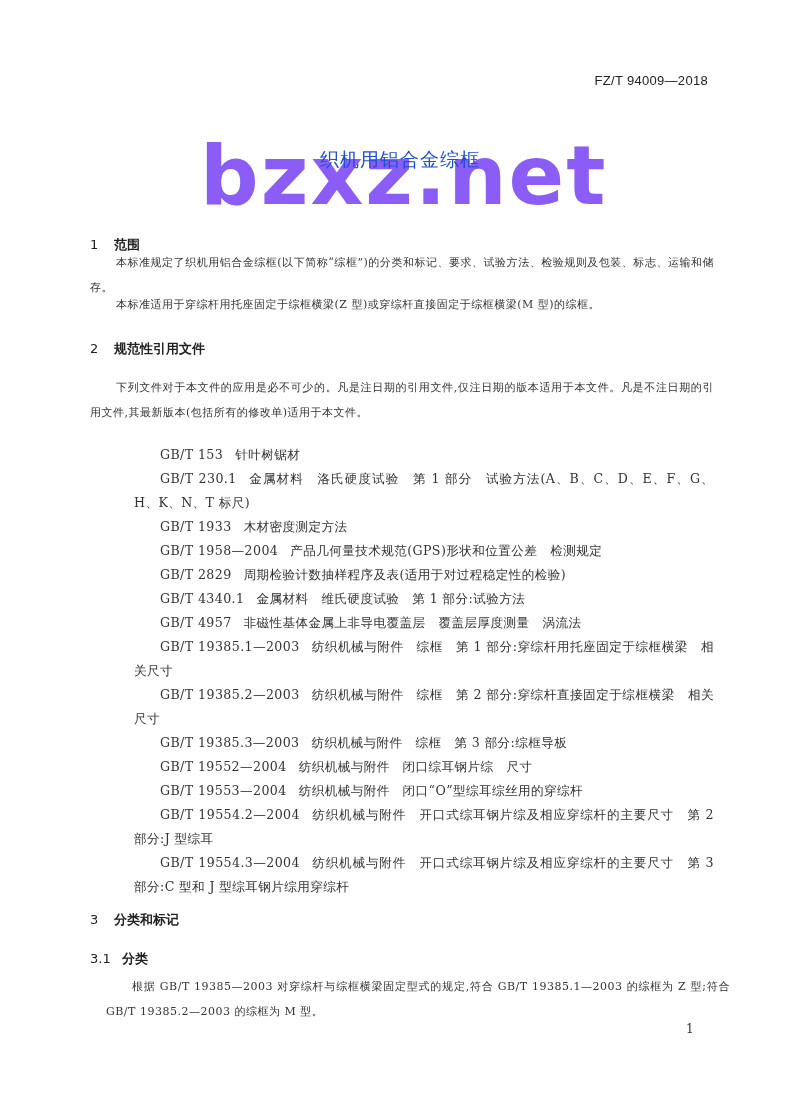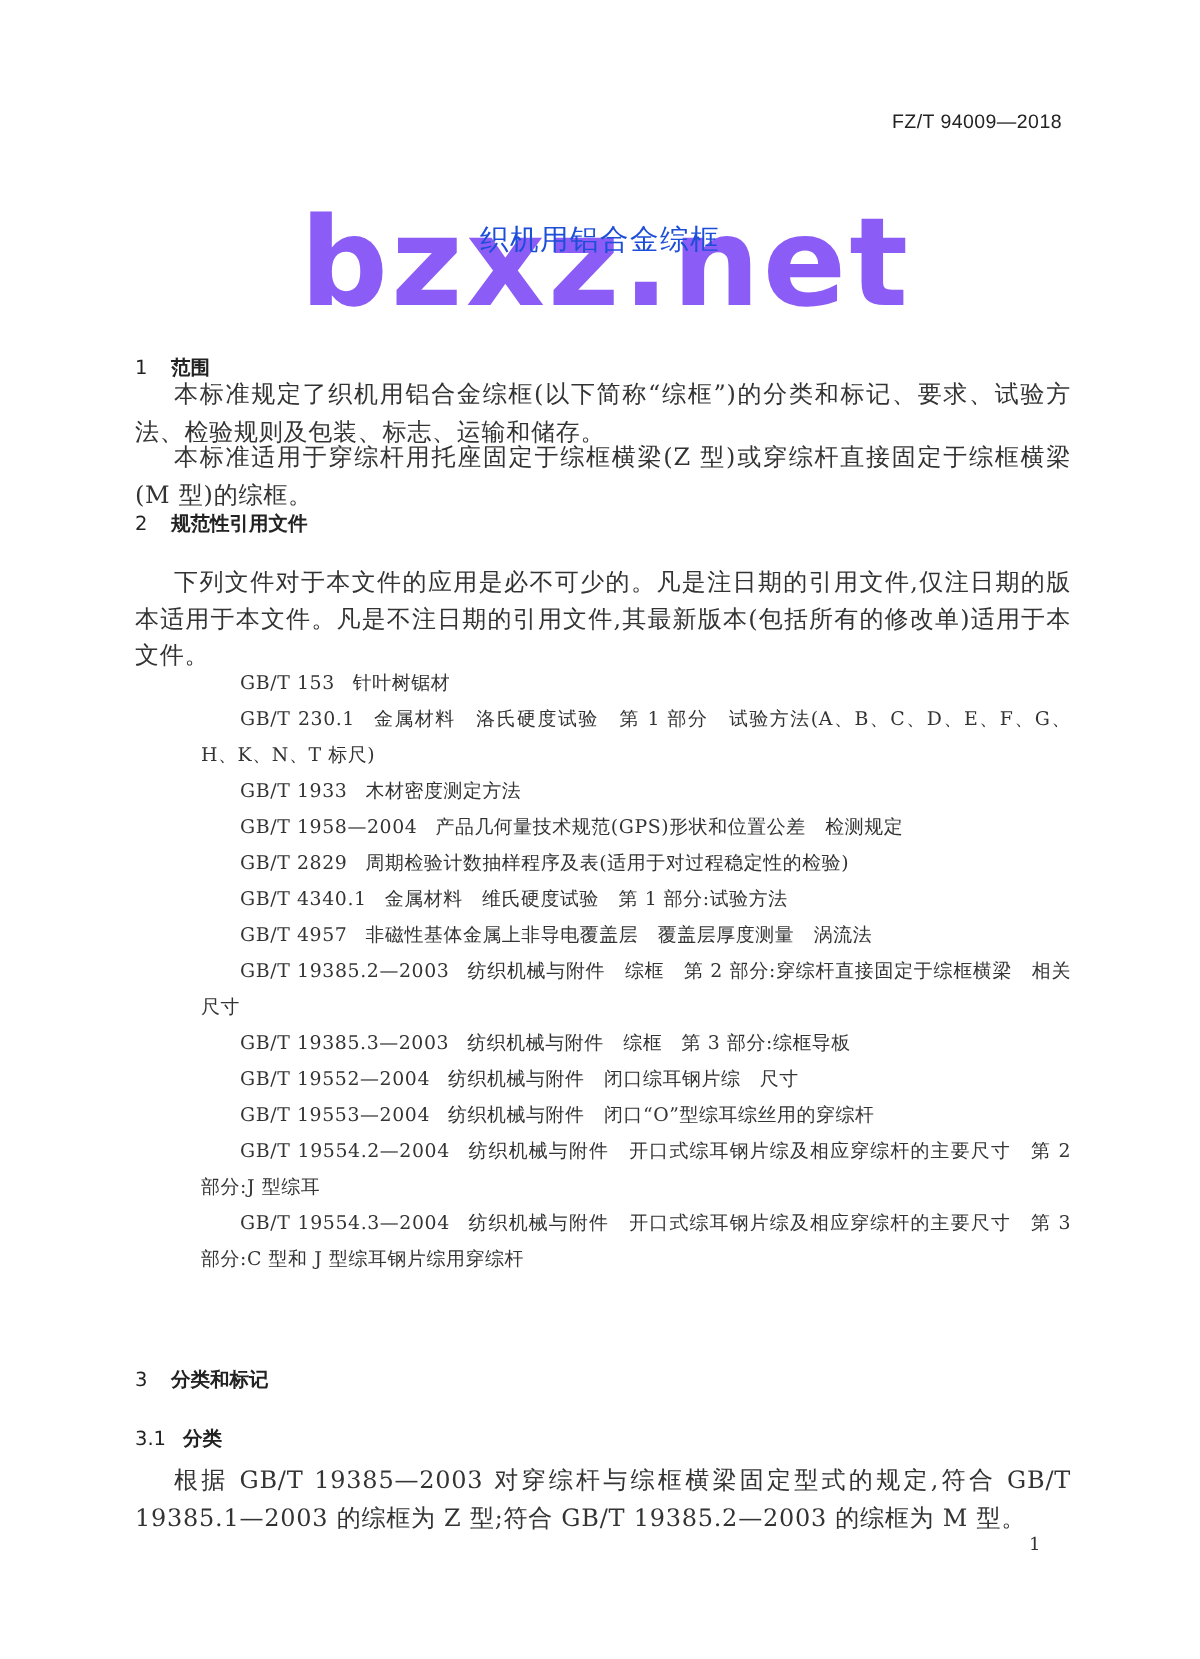--- a/index.html
+++ b/index.html
@@ -6,21 +6,21 @@
     body { width: 800px; height: 1106px; position: relative; overflow: hidden;
            font-family: "DejaVu Serif", "Liberation Serif", serif; color: #2a2a2a; }
     .std-no { position: absolute; top: 73px; right: 92px; font-family: "Liberation Sans", sans-serif;
               font-size: 13px; letter-spacing: 0.3px; color: #222; }
     .watermark { position: absolute; left: 200px; top: 135px; font-family: "DejaVu Sans", sans-serif;
                  font-weight: bold; font-size: 82px; color: #8b5cf6; letter-spacing: 2px; line-height: 1; z-index: 0; }
     .title { position: absolute; left: 0; width: 800px; top: 147px; text-align: center;
              font-family: "DejaVu Sans", sans-serif; font-size: 19px; color: #1d4ed8; z-index: 1; letter-spacing: 1px; }
     .h1 { position: absolute; left: 90px; font-family: "DejaVu Sans", sans-serif; font-size: 13px; font-weight: bold; color: #222; }
     .h1 .num { display: inline-block; width: 24px; font-weight: normal; }
-    .para { position: absolute; left: 90px; width: 624px; font-size: 16px; line-height: 24.5px; color: #333;
+    .para { position: absolute; left: 90px; width: 624px; font-size: 11px; line-height: 24.5px; color: #333;
             text-align: justify; letter-spacing: 0.5px; }
     .indent { text-indent: 26px; }
     .refs { position: absolute; left: 90px; width: 624px; top: 443px; font-size: 12.6px; line-height: 24px; color: #333; letter-spacing: 0.4px; }
     .ref { text-indent: 26px; text-align: justify; margin-left: 44px; }
     .ref .code { margin-right: 12px; }
     .pageno { position: absolute; left: 686px; top: 1022px; font-size: 12px; color: #333; }
   </style>
 </head>
 <body>
 
@@ -40,29 +40,30 @@
 <div class="para indent" style="top:376px;">下列文件对于本文件的应用是必不可少的。凡是注日期的引用文件,仅注日期的版本适用于本文件。凡是不注日期的引用文件,其最新版本(包括所有的修改单)适用于本文件。</div>
 
 <div class="refs">
   <div class="ref"><span class="code">GB/T 153</span><span>针叶树锯材</span></div>
   <div class="ref"><span class="code">GB/T 230.1</span><span>金属材料　洛氏硬度试验　第 1 部分　试验方法(A、B、C、D、E、F、G、H、K、N、T 标尺)</span></div>
   <div class="ref"><span class="code">GB/T 1933</span><span>木材密度测定方法</span></div>
   <div class="ref"><span class="code">GB/T 1958—2004</span><span>产品几何量技术规范(GPS)形状和位置公差　检测规定</span></div>
   <div class="ref"><span class="code">GB/T 2829</span><span>周期检验计数抽样程序及表(适用于对过程稳定性的检验)</span></div>
   <div class="ref"><span class="code">GB/T 4340.1</span><span>金属材料　维氏硬度试验　第 1 部分:试验方法</span></div>
   <div class="ref"><span class="code">GB/T 4957</span><span>非磁性基体金属上非导电覆盖层　覆盖层厚度测量　涡流法</span></div>
+  <div class="ref"><span class="code">GB/T 19385.1—2003</span><span>纺织机械与附件　综框　第 1 部分:穿综杆用托座固定于综框横梁　相关尺寸</span></div>
   <div class="ref"><span class="code">GB/T 19385.2—2003</span><span>纺织机械与附件　综框　第 2 部分:穿综杆直接固定于综框横梁　相关尺寸</span></div>
   <div class="ref"><span class="code">GB/T 19385.3—2003</span><span>纺织机械与附件　综框　第 3 部分:综框导板</span></div>
   <div class="ref"><span class="code">GB/T 19552—2004</span><span>纺织机械与附件　闭口综耳钢片综　尺寸</span></div>
   <div class="ref"><span class="code">GB/T 19553—2004</span><span>纺织机械与附件　闭口“O”型综耳综丝用的穿综杆</span></div>
   <div class="ref"><span class="code">GB/T 19554.2—2004</span><span>纺织机械与附件　开口式综耳钢片综及相应穿综杆的主要尺寸　第 2 部分:J 型综耳</span></div>
   <div class="ref"><span class="code">GB/T 19554.3—2004</span><span>纺织机械与附件　开口式综耳钢片综及相应穿综杆的主要尺寸　第 3 部分:C 型和 J 型综耳钢片综用穿综杆</span></div>
 </div>
 
 <div class="h1" style="top:911px;">
   <span class="num">3</span><span>分类和标记</span>
 </div>
 <div class="h1" style="top:950px;">
   <span class="num" style="width:32px;">3.1</span><span>分类</span>
 </div>
-<div class="para indent" style="top:975px;">根据 GB/T 19385—2003 对穿综杆与综框横梁固定型式的规定,符合 GB/T 19385.1—2003 的综框为 Z 型;符合 GB/T 19385.2—2003 的综框为 M 型。</div>
+<div class="para indent" style="top:975px;margin-left:16px;">根据 GB/T 19385—2003 对穿综杆与综框横梁固定型式的规定,符合 GB/T 19385.1—2003 的综框为 Z 型;符合 GB/T 19385.2—2003 的综框为 M 型。</div>
 
 <div class="pageno">1</div>
 
 </body></html>

